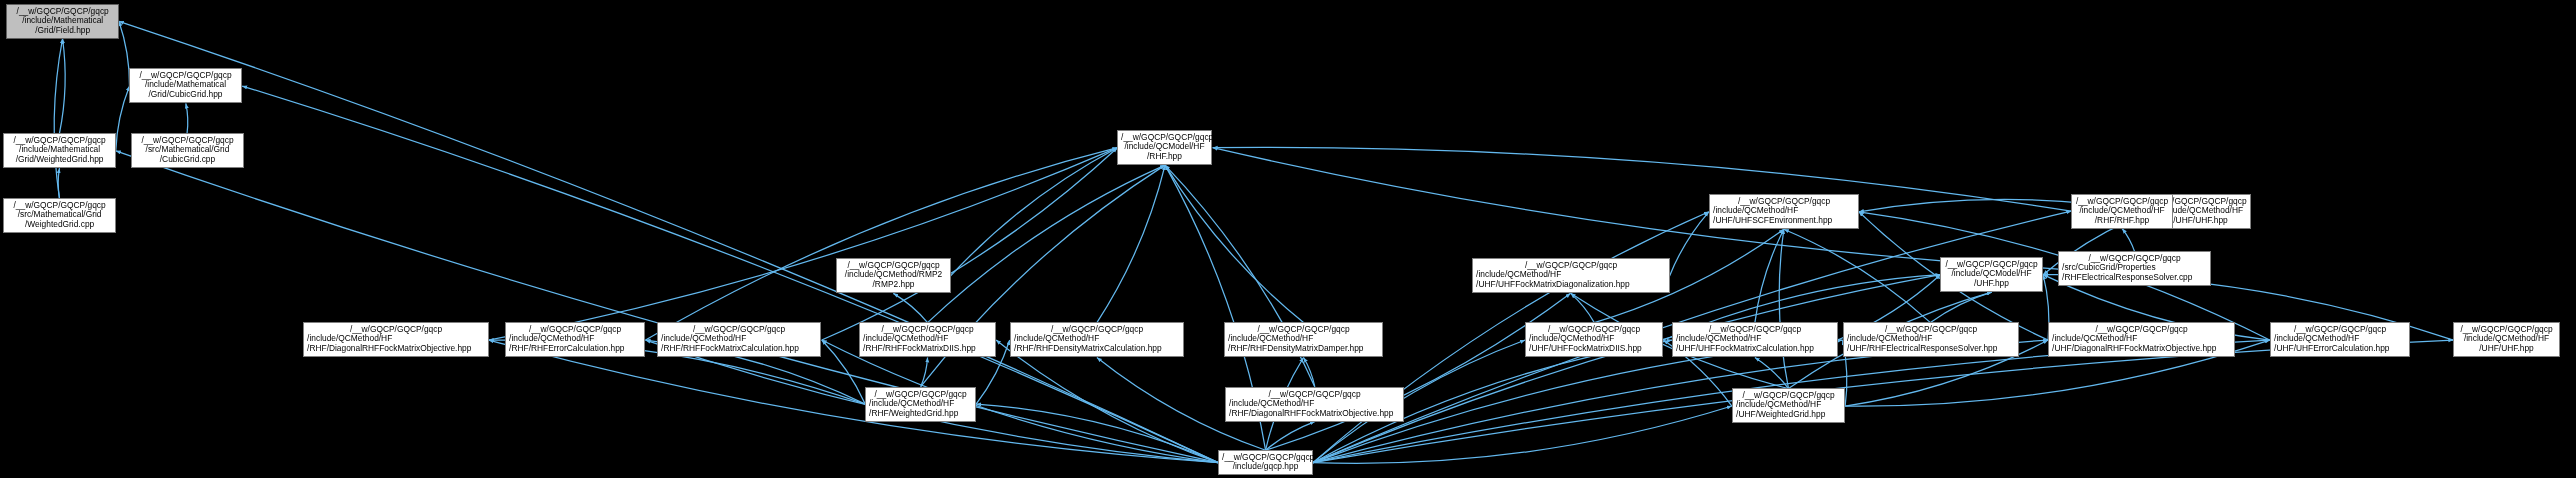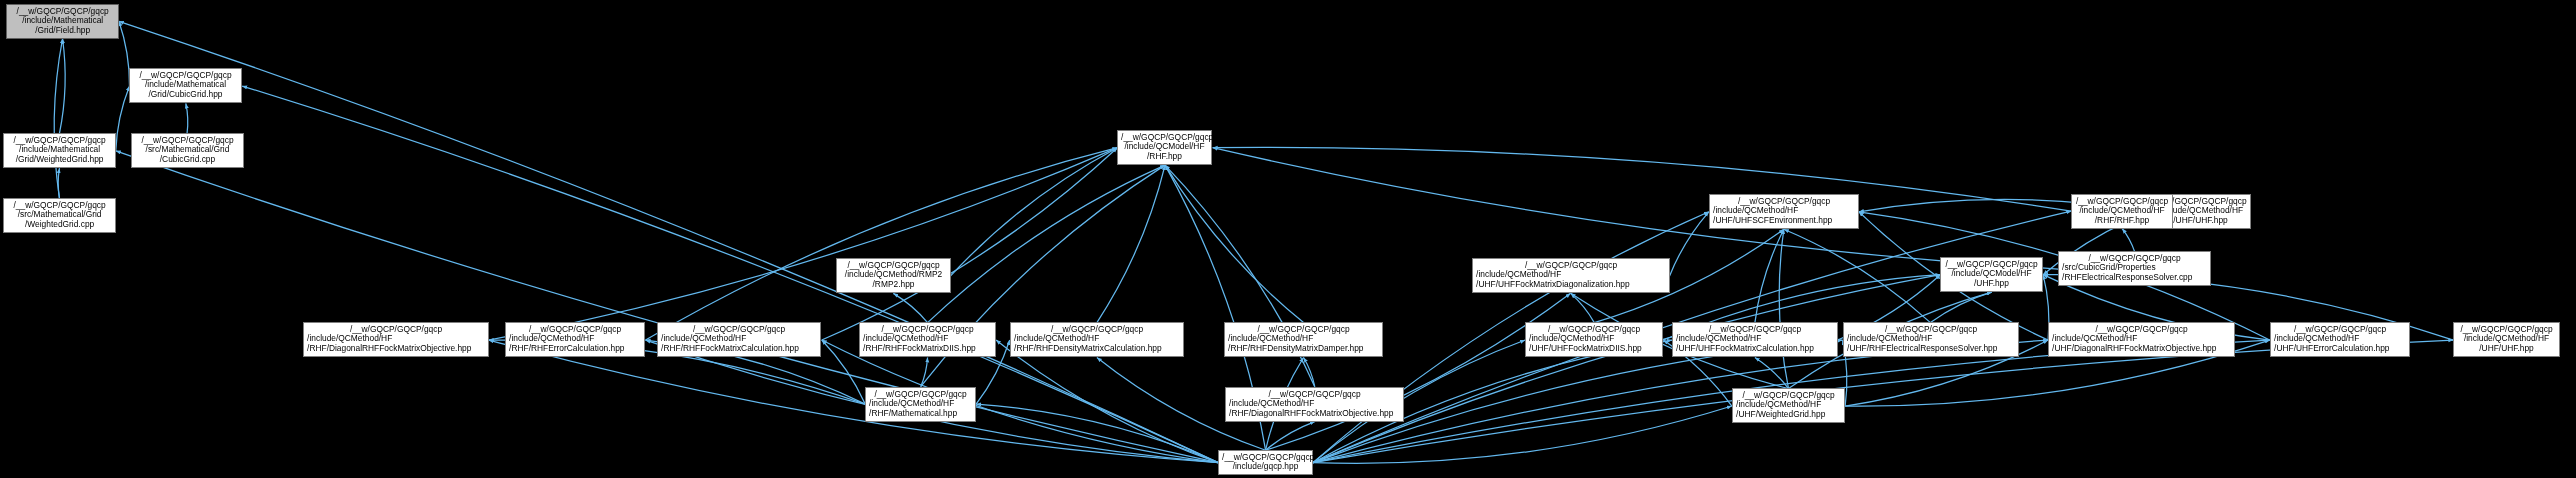--- a/index.html
+++ b/index.html
@@ -150,19 +150,19 @@
       <div class="node" style="left: 657px; top: 322px; width: 164px; height: 35px;"><span class="ln l0">/__w/GQCP/GQCP/gqcp</span><span class="ln l1">/include/QCMethod/HF</span><span class="ln l2">/RHF/RHFFockMatrixCalculation.hpp</span></div>
       <div class="node" style="left: 859px; top: 322px; width: 137px; height: 35px;"><span class="ln l0">/__w/GQCP/GQCP/gqcp</span><span class="ln l1">/include/QCMethod/HF</span><span class="ln l2">/RHF/RHFFockMatrixDIIS.hpp</span></div>
       <div class="node" style="left: 1010px; top: 322px; width: 174px; height: 35px;"><span class="ln l0">/__w/GQCP/GQCP/gqcp</span><span class="ln l1">/include/QCMethod/HF</span><span class="ln l2">/RHF/RHFDensityMatrixCalculation.hpp</span></div>
       <div class="node" style="left: 1224px; top: 322px; width: 159px; height: 35px;"><span class="ln l0">/__w/GQCP/GQCP/gqcp</span><span class="ln l1">/include/QCMethod/HF</span><span class="ln l2">/RHF/RHFDensityMatrixDamper.hpp</span></div>
       <div class="node" style="left: 1525px; top: 322px; width: 138px; height: 35px;"><span class="ln l0">/__w/GQCP/GQCP/gqcp</span><span class="ln l1">/include/QCMethod/HF</span><span class="ln l2">/UHF/UHFFockMatrixDIIS.hpp</span></div>
       <div class="node" style="left: 1672px; top: 322px; width: 166px; height: 35px;"><span class="ln l0">/__w/GQCP/GQCP/gqcp</span><span class="ln l1">/include/QCMethod/HF</span><span class="ln l2">/UHF/UHFFockMatrixCalculation.hpp</span></div>
       <div class="node" style="left: 1843px; top: 322px; width: 176px; height: 35px;"><span class="ln l0">/__w/GQCP/GQCP/gqcp</span><span class="ln l1">/include/QCMethod/HF</span><span class="ln l2">/UHF/RHFElectricalResponseSolver.hpp</span></div>
       <div class="node" style="left: 2048px; top: 322px; width: 187px; height: 35px;"><span class="ln l0">/__w/GQCP/GQCP/gqcp</span><span class="ln l1">/include/QCMethod/HF</span><span class="ln l2">/UHF/DiagonalRHFFockMatrixObjective.hpp</span></div>
       <div class="node" style="left: 2270px; top: 322px; width: 140px; height: 35px;"><span class="ln l0">/__w/GQCP/GQCP/gqcp</span><span class="ln l1">/include/QCMethod/HF</span><span class="ln l2">/UHF/UHFErrorCalculation.hpp</span></div>
       <div class="node center" style="left: 2453px; top: 322px; width: 107px; height: 35px;"><span class="ln l0">/__w/GQCP/GQCP/gqcp</span><span class="ln l1">/include/QCMethod/HF</span><span class="ln l2">/UHF/UHF.hpp</span></div>
-      <div class="node" style="left: 865px; top: 387px; width: 111px; height: 35px;"><span class="ln l0">/__w/GQCP/GQCP/gqcp</span><span class="ln l1">/include/QCMethod/HF</span><span class="ln l2">/RHF/Mathematical.hpp</span></div>
+      <div class="node" style="left: 865px; top: 387px; width: 111px; height: 35px;"><span class="ln l0">/__w/GQCP/GQCP/gqcp</span><span class="ln l1">/include/QCMethod/HF</span><span class="ln l2">/RHF/WeightedGrid.hpp</span></div>
       <div class="node" style="left: 1225px; top: 387px; width: 179px; height: 35px;"><span class="ln l0">/__w/GQCP/GQCP/gqcp</span><span class="ln l1">/include/QCMethod/HF</span><span class="ln l2">/RHF/DiagonalRHFFockMatrixObjective.hpp</span></div>
       <div class="node" style="left: 1732px; top: 388px; width: 113px; height: 35px;"><span class="ln l0">/__w/GQCP/GQCP/gqcp</span><span class="ln l1">/include/QCMethod/HF</span><span class="ln l2">/UHF/WeightedGrid.hpp</span></div>
       <div class="node center" style="left: 1218px; top: 450px; width: 95px; height: 25px;"><span class="ln l0">/__w/GQCP/GQCP/gqcp</span><span class="ln l1">/include/gqcp.hpp</span></div>
     </div>
 </div>
 
 
 </body></html>

